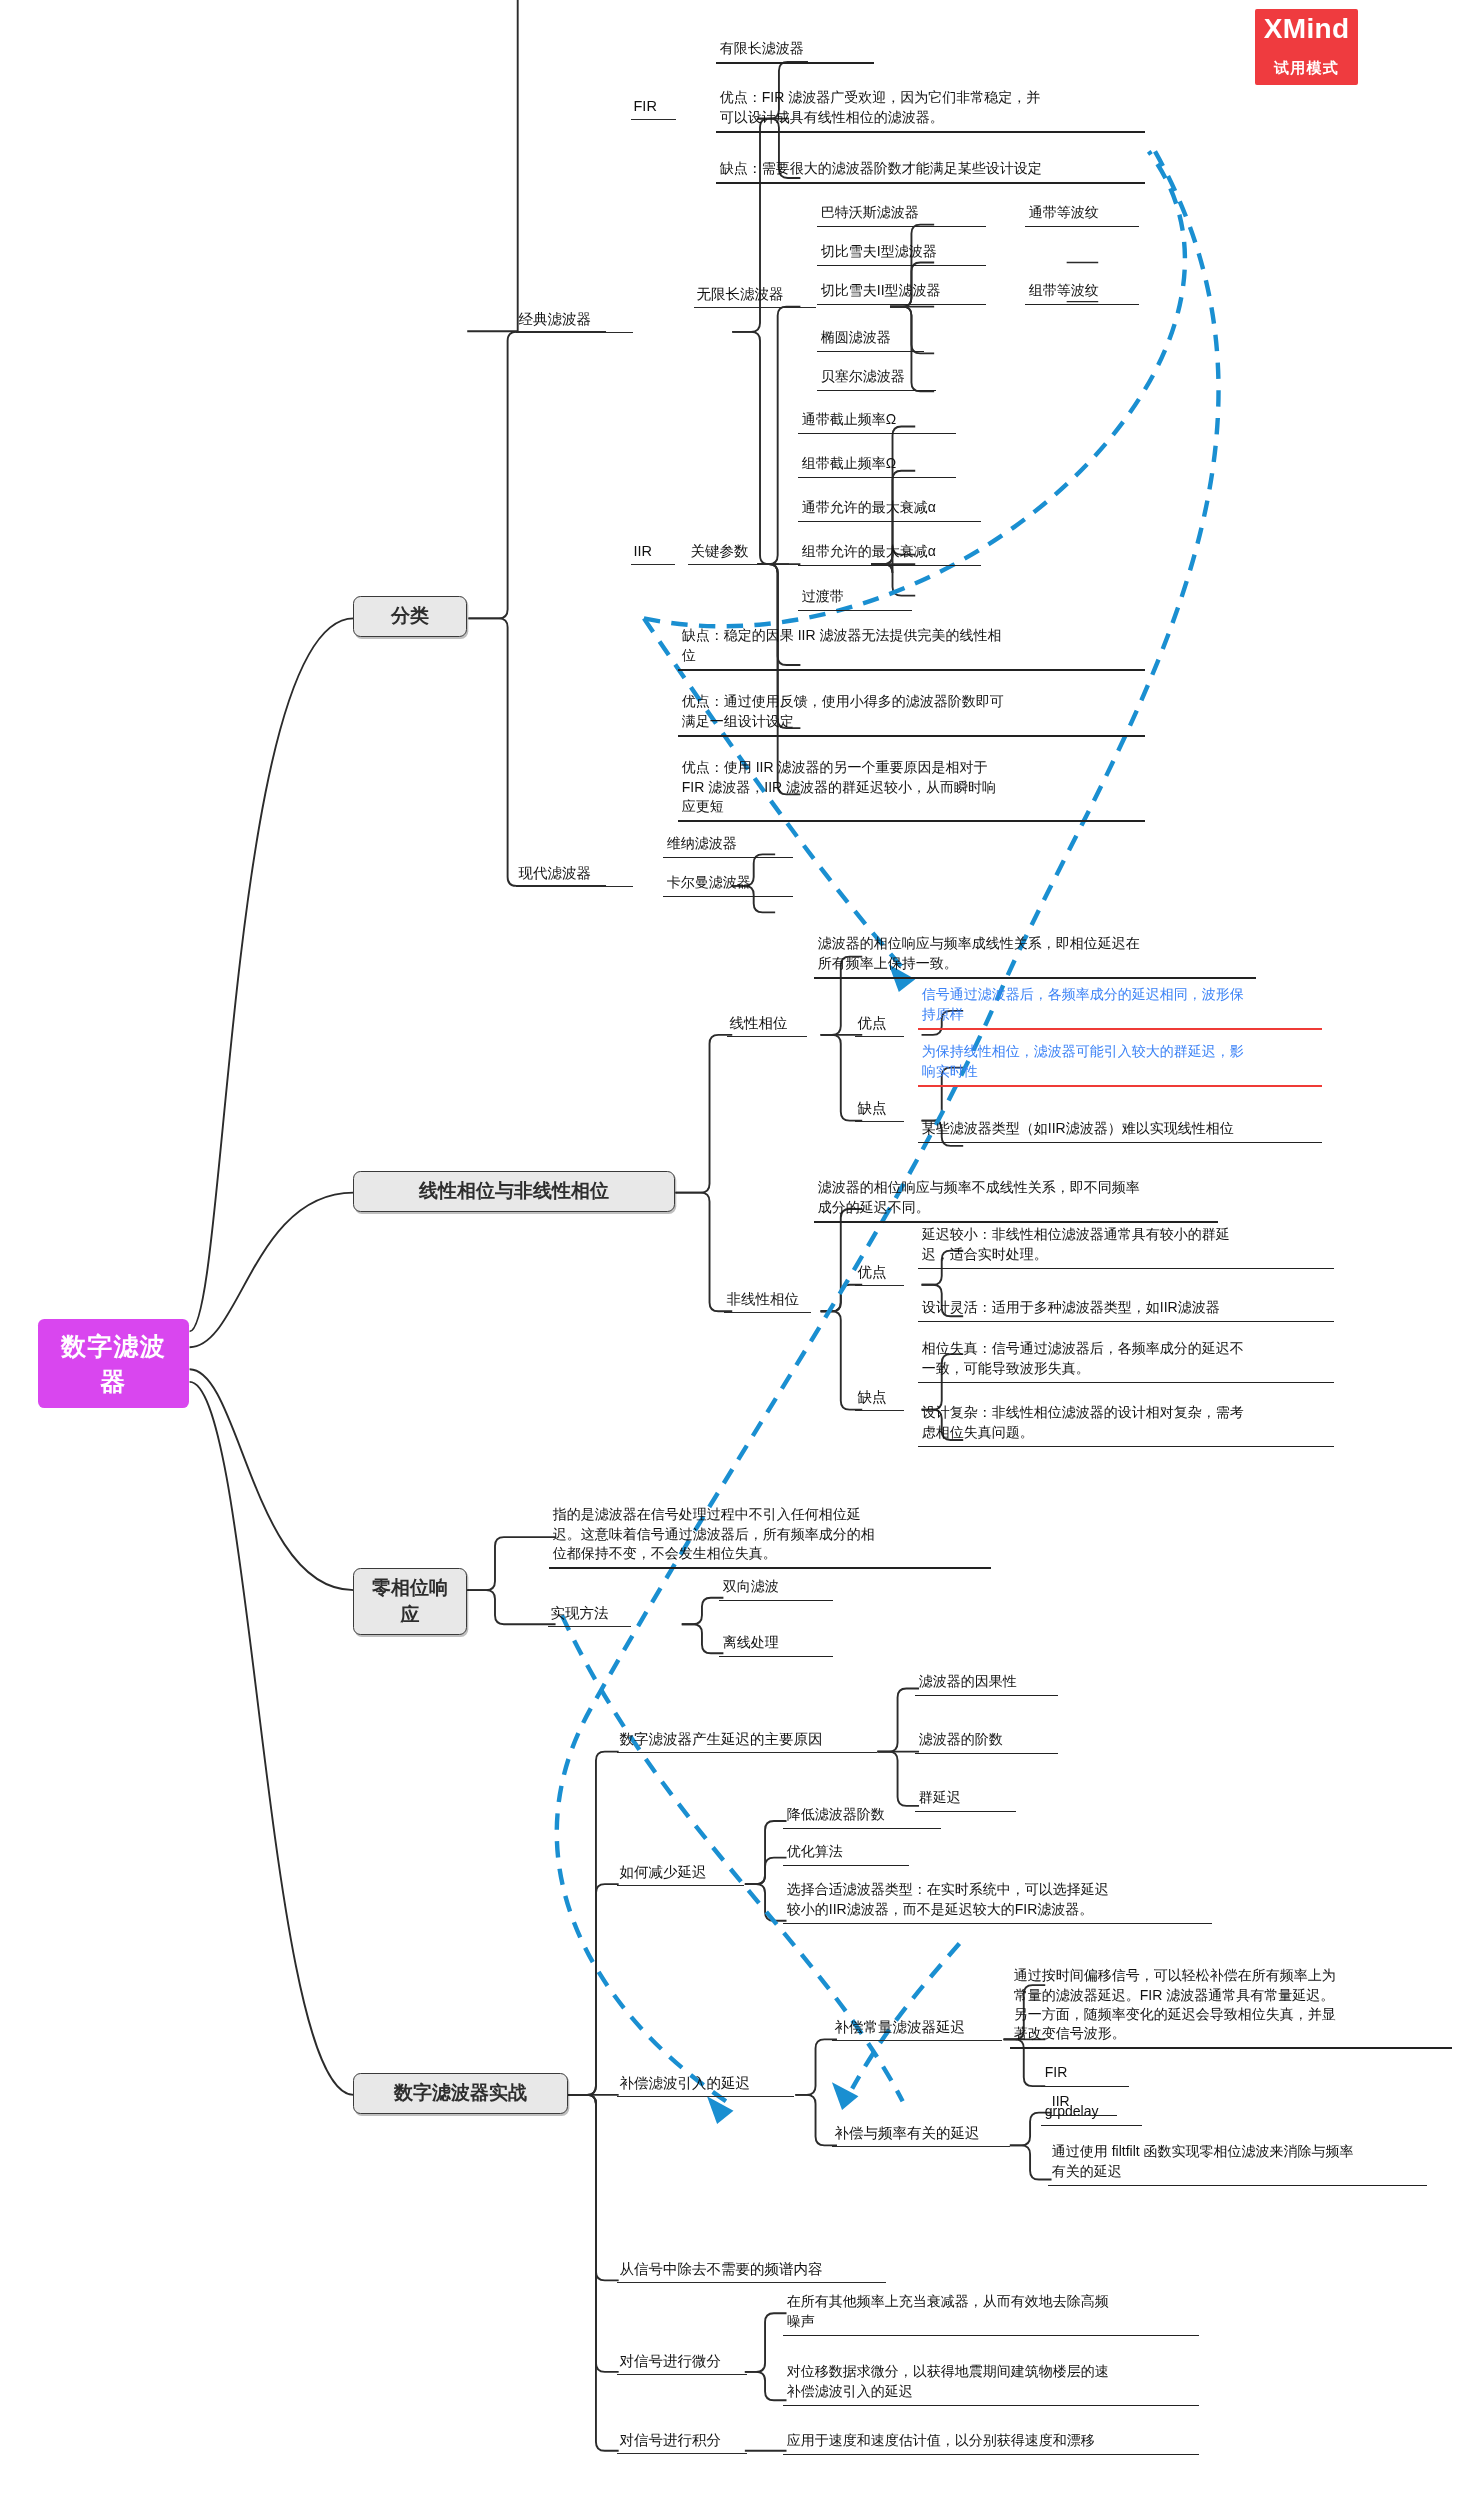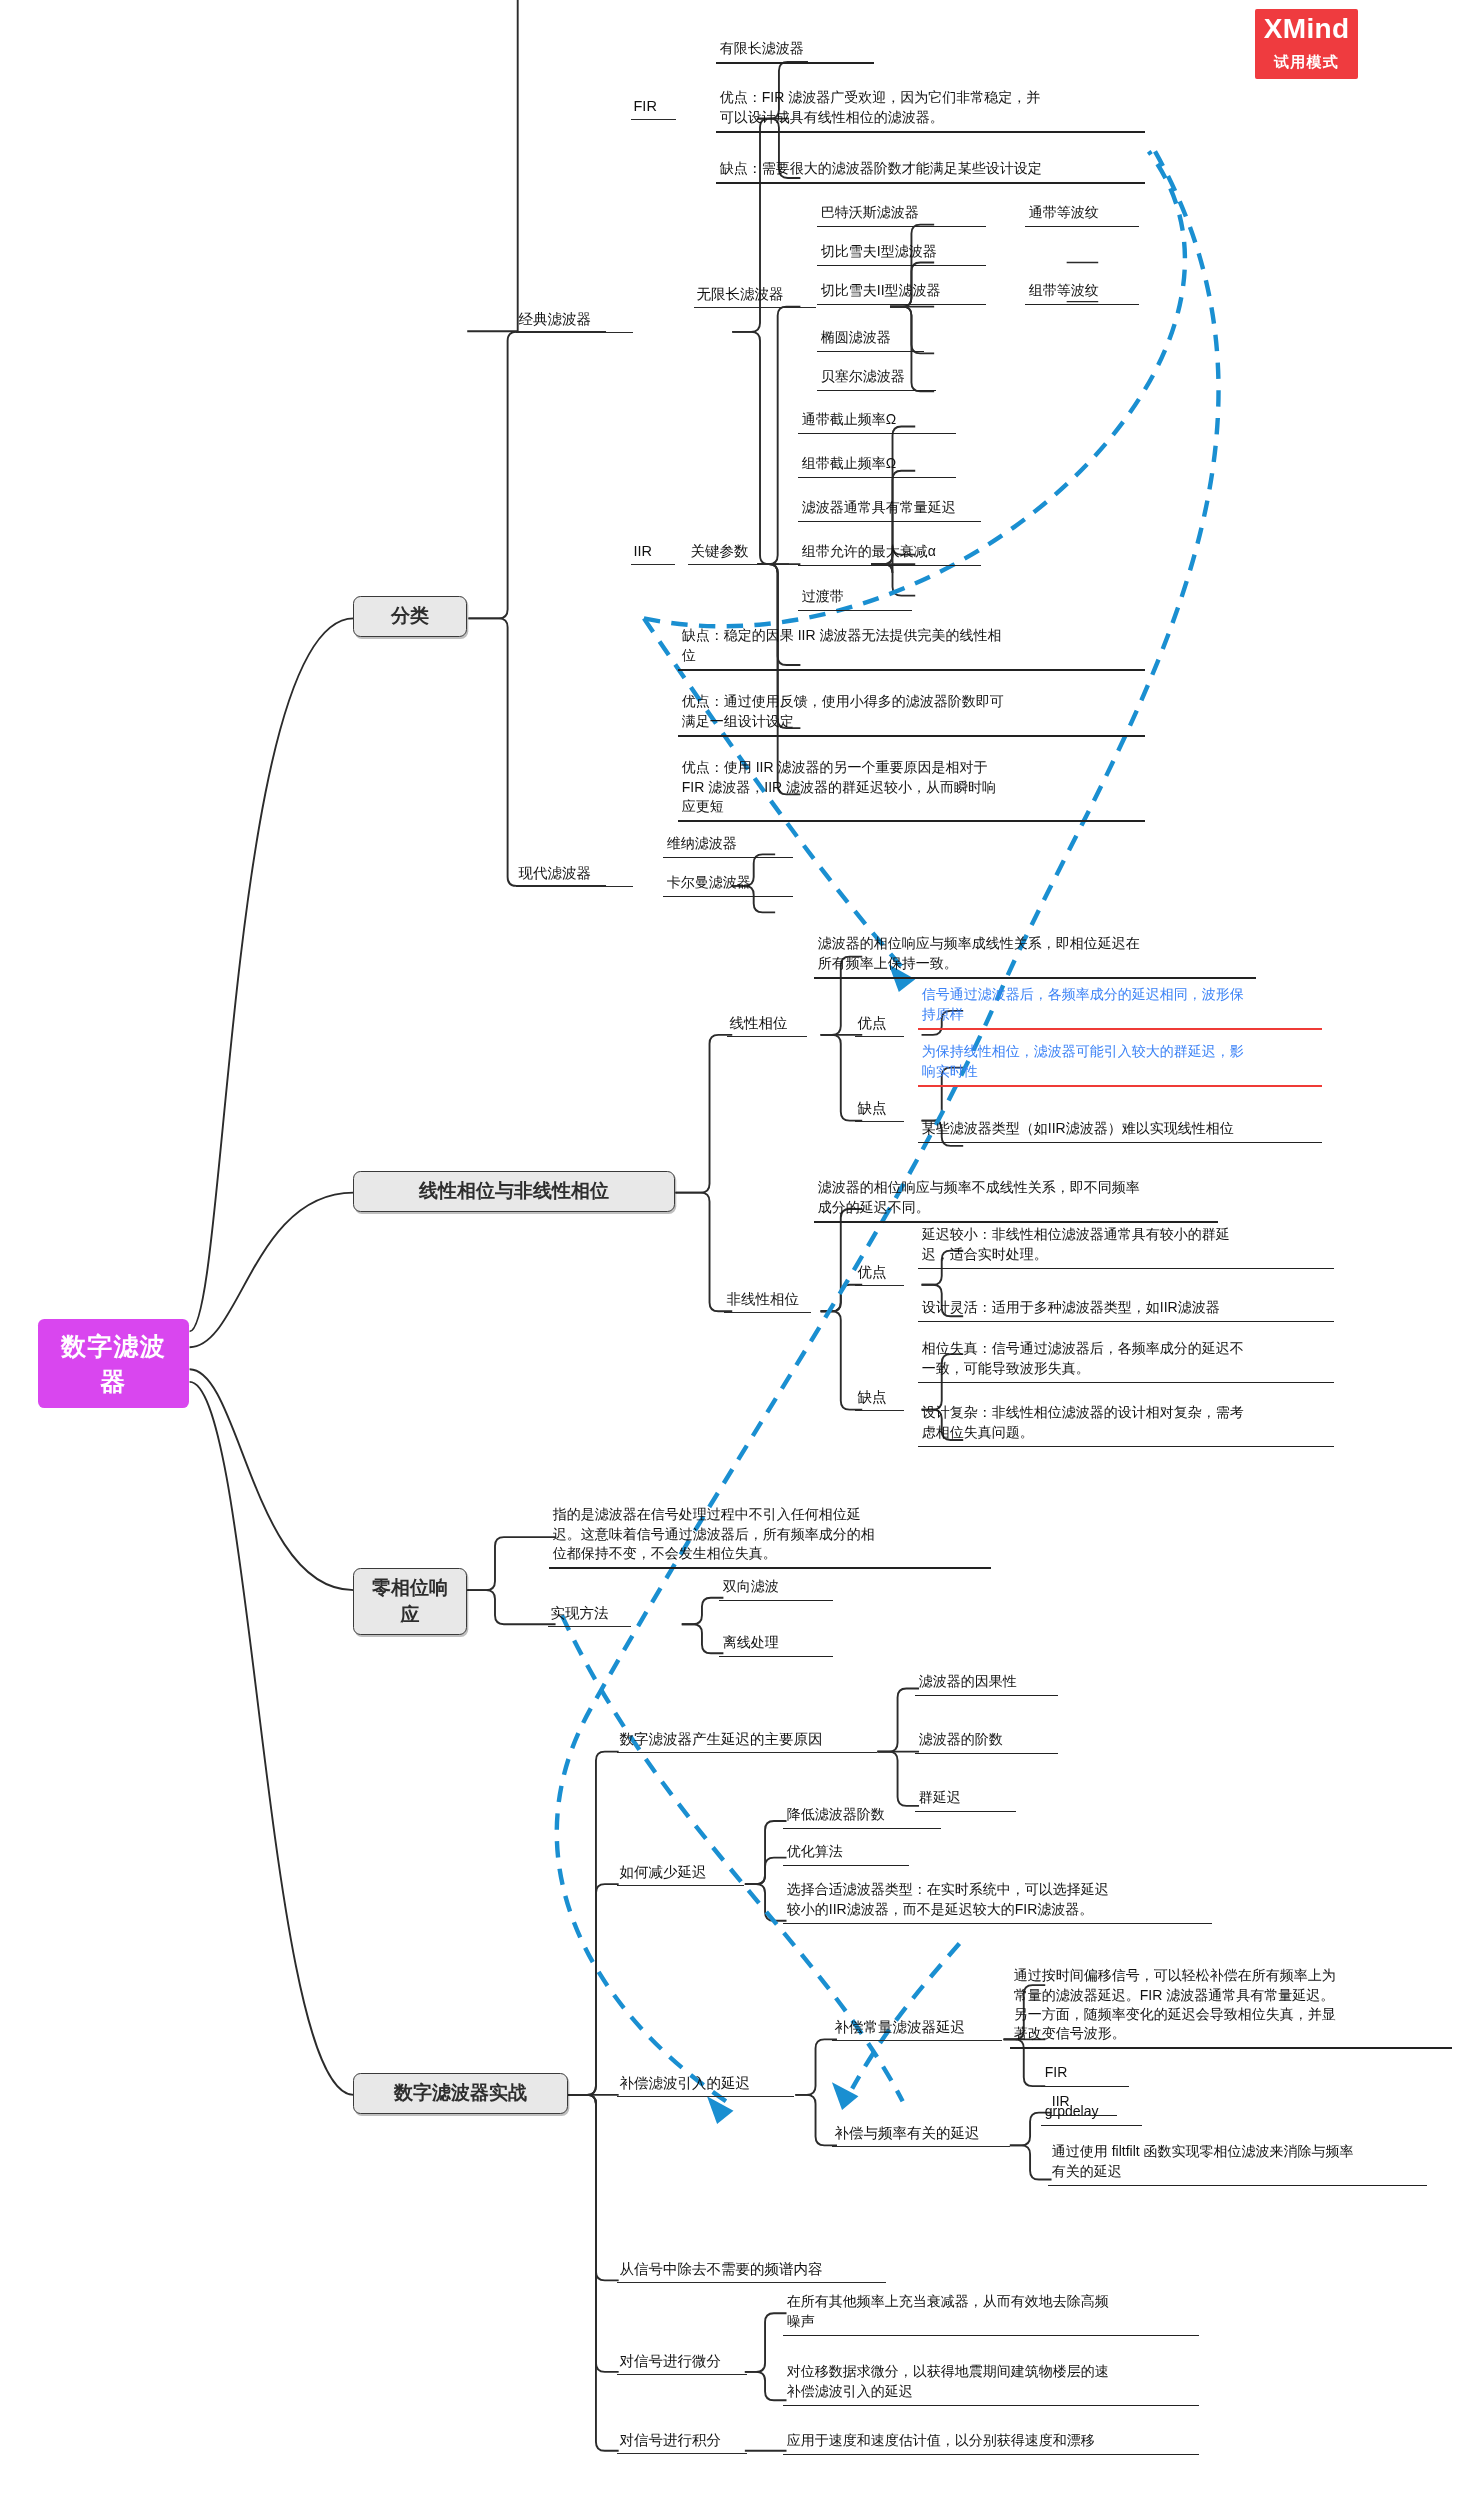--- a/index.html
+++ b/index.html
@@ -63,21 +63,21 @@
   
   .watermark {
     position:absolute;
     background:#ef3b3f;
     color:#fff;
     text-align:center;
     padding: 5px 8.8px 7.6px 8.8px;
     border-radius: 1.9px;
   }
   .watermark .wm-main { font-size: 28px; font-weight:bold; letter-spacing:0.3px; line-height:1.05; }
-  .watermark .wm-sub  { font-size: 15px; font-weight:bold; letter-spacing:1.3px; line-height:1.2; margin-top:10px; }
+  .watermark .wm-sub  { font-size: 15px; font-weight:bold; letter-spacing:1.3px; line-height:1.2; margin-top:16px; }
 </style>
 </head>
 <body>
 
 <div id="canvas">
 
   <svg class="links" viewBox="0 0 2343 3981">
     <g fill="none" stroke="#2b2b2b" stroke-width="3">
 
       <path d="M300 2110 C 360 2110, 360 980, 560 980"></path>
@@ -215,21 +215,21 @@
   <div class="node leaf thin" style="left:817px; top:241px; width:169px;">切比雪夫I型滤波器</div>
   <div class="node leaf thin" style="left:817px; top:280px; width:169px;">切比雪夫II型滤波器</div>
   <div class="node leaf thin" style="left:817px; top:327px; width:107px;">椭圆滤波器</div>
   <div class="node leaf thin" style="left:817px; top:366px; width:119px;">贝塞尔滤波器</div>
   <div class="node leaf thin" style="left:1025px; top:202px; width:114px;">通带等波纹</div>
   <div class="node leaf thin" style="left:1025px; top:280px; width:114px;">组带等波纹</div>
 
   <div class="node pivot" style="left:688px; top:541px; width:76px;">关键参数</div>
   <div class="node leaf thin" style="left:798px; top:409px; width:158px;">通带截止频率Ω</div>
   <div class="node leaf thin" style="left:798px; top:453px; width:158px;">组带截止频率Ω</div>
-  <div class="node leaf thin" style="left:798px; top:497px; width:183px;">滤波器通常具有常量延迟</div>
+  <div class="node leaf thin" style="left:798px; top:497px; width:183px;">通带允许的最大衰减α</div>
   <div class="node leaf thin" style="left:798px; top:541px; width:183px;">组带允许的最大衰减α</div>
   <div class="node leaf thin" style="left:798px; top:586px; width:114px;">过渡带</div>
 
   <div class="node leaf" style="left:678px; top:625px; width:467px;">缺点：稳定的因果 IIR 滤波器无法提供完美的线性相
 位</div>
   <div class="node leaf" style="left:678px; top:691px; width:467px;">优点：通过使用反馈，使用小得多的滤波器阶数即可
 满足一组设计设定</div>
   <div class="node leaf" style="left:678px; top:757px; width:467px;">优点：使用 IIR 滤波器的另一个重要原因是相对于
 FIR 滤波器，IIR 滤波器的群延迟较小，从而瞬时响
 应更短</div>

